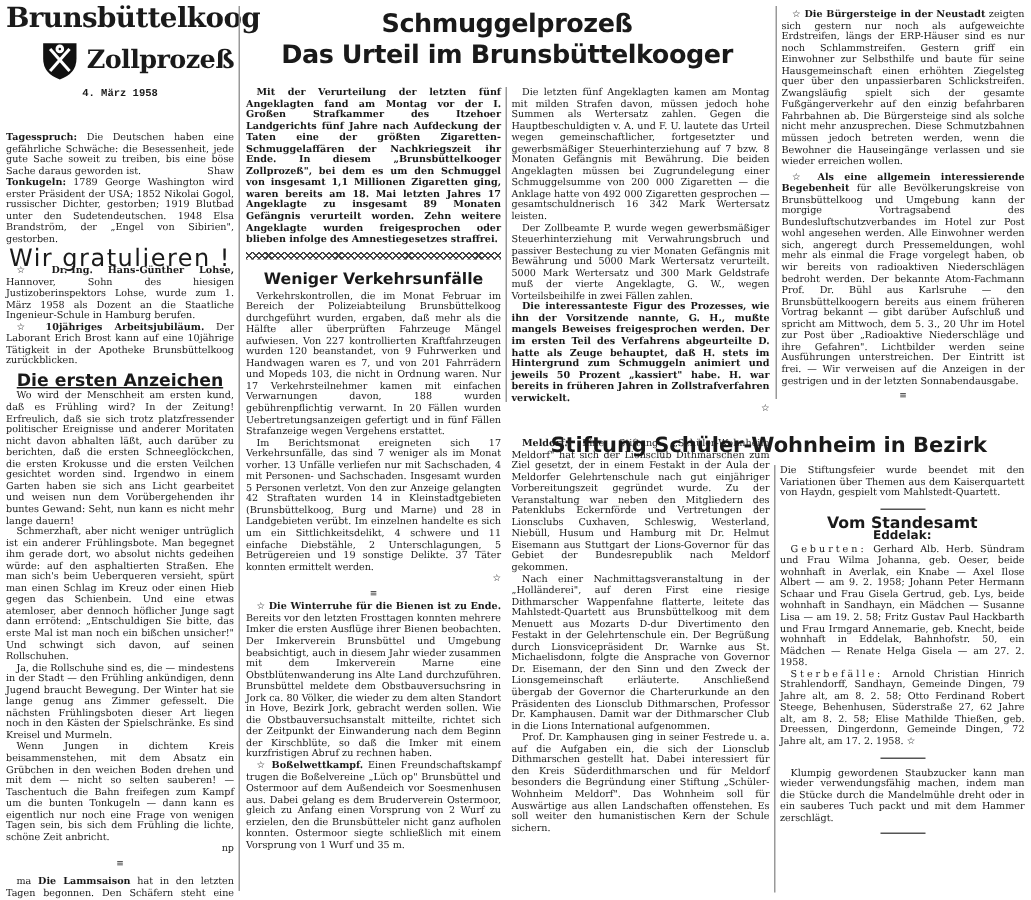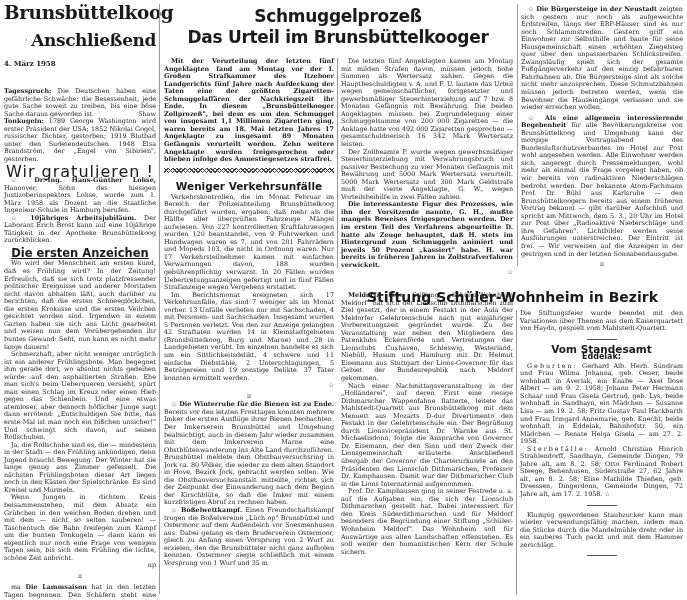--- a/index.html
+++ b/index.html
@@ -6,21 +6,21 @@
   body{width:687px;height:600px;overflow:hidden;position:relative;font-family:"DejaVu Serif",serif;color:#1a1a1a;}
   .col{position:absolute;font-size:6.4px;line-height:7.55px;text-align:justify;}
   .col p{margin:0;text-indent:7px;}
   .col p.ni{text-indent:0;}
   b{font-weight:bold;}
   .masthead{position:absolute;left:4px;top:2px;width:152px;}
   .mh1{font-family:"DejaVu Serif",serif;font-weight:bold;font-size:18.5px;letter-spacing:-0.4px;line-height:22px;white-space:nowrap;}
   .mh2row{display:flex;align-items:center;margin-top:1px;}
   .crest{width:30px;height:30px;margin:0 4px 0 22px;}
   .mh2{font-family:"DejaVu Serif",serif;font-weight:bold;font-size:17px;letter-spacing:-0.4px;white-space:nowrap;}
-  .date{font-weight:bold;font-size:7px;margin:4px 0 2px 0;}
+  .date{text-align:center;font-weight:bold;font-size:7px;margin:4px 0 2px 0;font-family:Liberation Mono, monospace;}
   .h-sans{font-family:"DejaVu Sans",sans-serif;font-weight:bold;text-align:center;}
   .big-head{position:absolute;left:163px;top:6px;width:350px;font-family:"DejaVu Sans",sans-serif;font-weight:bold;font-size:17px;line-height:21px;text-align:center;letter-spacing:-0.3px;}
   .zigzag{height:5px;background:repeating-linear-gradient(45deg,#444 0 1px,transparent 1px 3px),repeating-linear-gradient(-45deg,#444 0 1px,transparent 1px 3px);margin:4px 0;}
   .star{font-weight:normal;}
   .divider-small{width:30px;height:1px;background:#555;margin:6px auto;}
   .sym{text-align:center;font-size:6px;margin:2px 0;}
   .spaced{letter-spacing:2px;}
   .vrule{position:absolute;width:1px;background:#999;}
 </style>
 </head>
@@ -30,21 +30,21 @@
   <div class="mh1">Brunsbüttelkoog</div>
   <div class="mh2row">
     <svg class="crest" viewBox="0 0 30 30">
       <path d="M3 3 L27 3 L27 14 Q27 25 15 29 Q3 25 3 14 Z" fill="#111"></path>
       <g stroke="#fff" stroke-width="2.2" fill="none">
         <line x1="8" y1="7" x2="22" y2="23"></line>
         <line x1="22" y1="7" x2="8" y2="23"></line>
         <circle cx="15" cy="7" r="2"></circle>
       </g>
     </svg>
-    <div class="mh2">Anschließend</div>
+    <div class="mh2">Zollprozeß</div>
   </div>
   <div class="date">4. März 1958</div>
 </div>
 
 <div class="col" style="left:4px;top:88px;width:152px;">
   <p class="ni"><b>Tagesspruch:</b> <span>Die Deutschen haben eine gefährliche Schwäche: die Besessenheit, jede gute Sache soweit zu treiben, bis eine böse Sache daraus geworden ist.</span> <span style="float:right">Shaw</span></p>
   <p class="ni" style="clear:both"><b>Tonkugeln:</b> <span>1789 George Washington wird erster Präsident der USA; 1852 Nikolai Gogol, russischer Dichter, gestorben; 1919 Blutbad unter den Sudetendeutschen. 1948 Elsa Brandström, der „Engel von Sibirien", gestorben.</span></p>
   <div class="h-sans" style="font-size:16px;margin:5px 0 1px;letter-spacing:1px;font-weight:normal;">Wir gratulieren !</div>
   <p><span class="star">☆</span> <b>Dr.-Ing. Hans-Günther Lohse,</b> <span>Hannover, Sohn des hiesigen Justizoberinspektors Lohse, wurde zum 1. März 1958 als Dozent an die Staatliche Ingenieur-Schule in Hamburg berufen.</span></p>
   <p><span class="star">☆</span> <b>10jähriges Arbeitsjubiläum.</b> <span>Der Laborant Erich Brost kann auf eine 10jährige Tätigkeit in der Apotheke Brunsbüttelkoog zurückblicken.</span></p>

